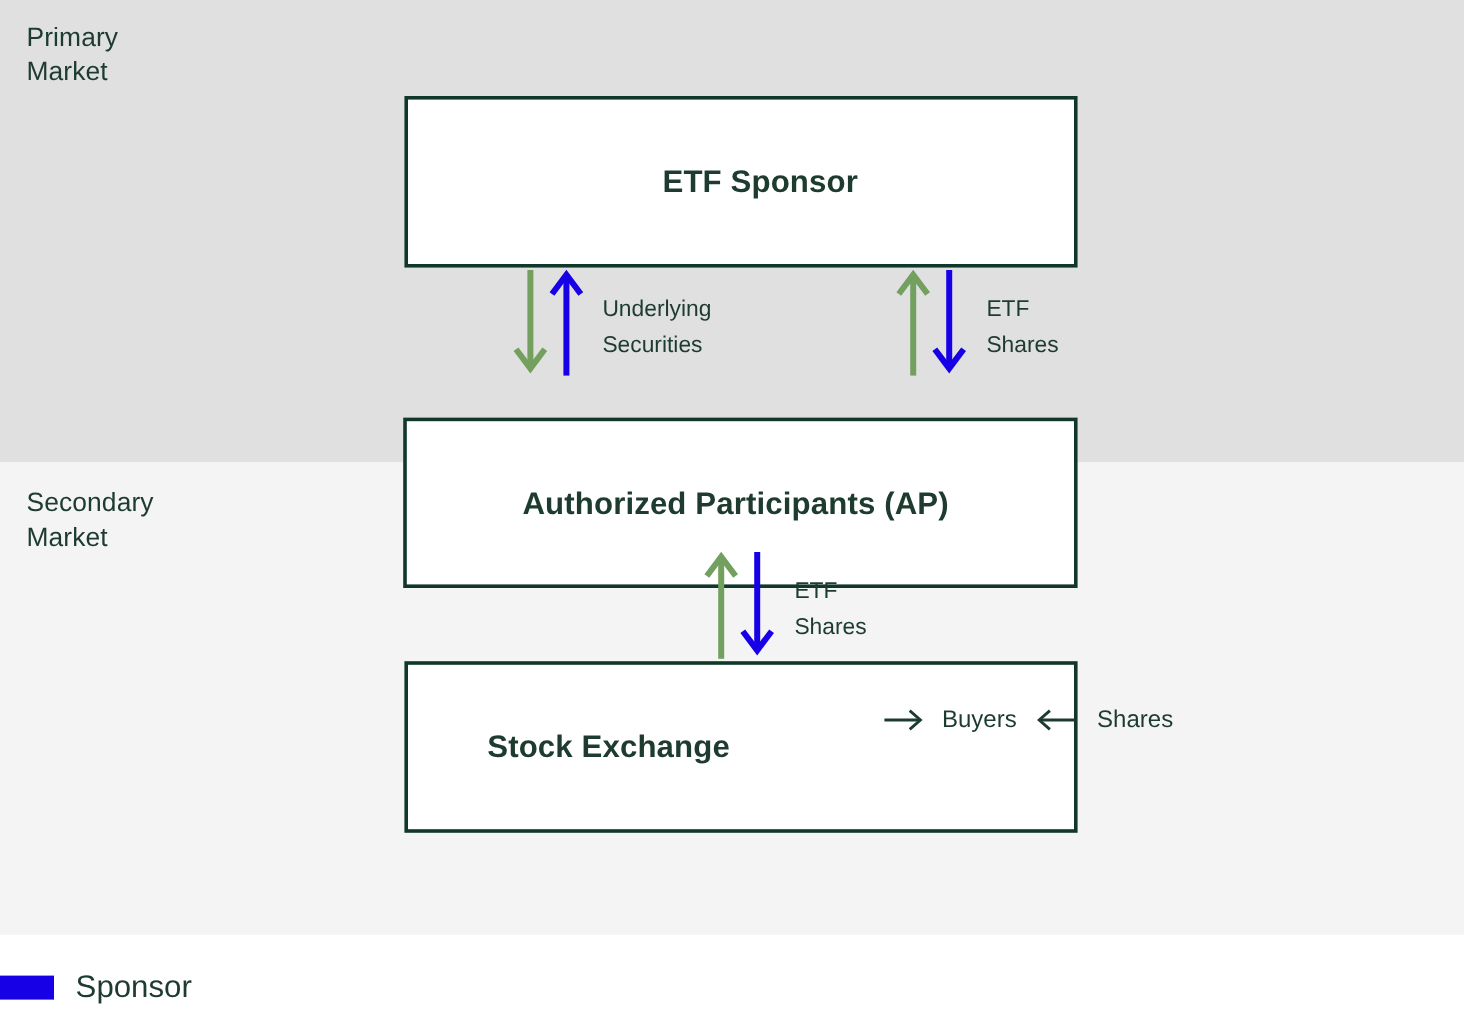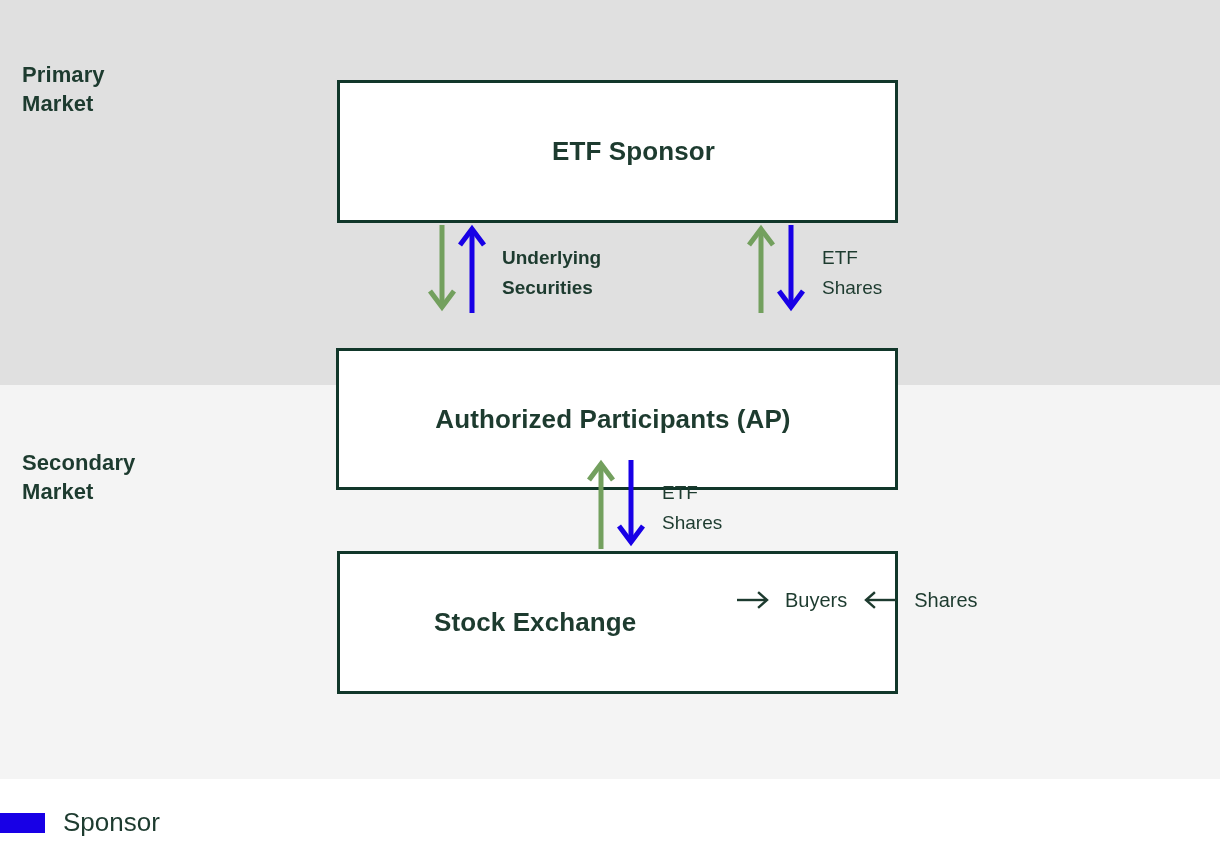--- a/index.html
+++ b/index.html
@@ -27,26 +27,25 @@
     position: absolute;
     left: 0; top: 385px;
     width: 1220px; height: 394px;
     background: #f4f4f4;
   }
 
   
   .market-label {
     position: absolute;
     color: #1d3b2f;
-    font-weight: bold;
+    font-weight: normal;
     font-size: 22px;
     line-height: 29px;
     letter-spacing: 0.1px;
     white-space: pre-line;
-    margin-top: 44px;
   }
   #label-primary   { left: 22px; top: 16px; }
   #label-secondary { left: 22px; top: 404px; }
 
   
   .entity-box {
     position: absolute;
     background: #ffffff;
     border: 3px solid #11372a;
     display: flex;
@@ -63,21 +62,21 @@
 
   #box-sponsor  { left: 337px; top: 80px;  width: 561px; height: 143px; }
   #box-sponsor .entity-title { transform: translateX(-2px); padding-left: 36px; }
 
   #box-ap       { left: 336px; top: 316px; width: 562px; height: 142px; margin-top: 32px; }
   #box-ap .entity-title { transform: translateX(-4px); }
 
   #box-exchange { left: 337px; top: 551px; width: 561px; height: 143px; }
   #box-exchange .entity-title {
     text-align: left;
-    padding-left: 94px;
+    padding-left: 66px;
     width: auto;
   }
 
   
   .trader-list {
     position: absolute;
     left: 735px;
     top: 588px;
     display: flex;
     flex-direction: row;
@@ -109,21 +108,21 @@
   }
 
   
   .flow-caption {
     position: absolute;
     color: #1d3b2f;
     font-size: 19px;
     line-height: 30px;
     white-space: pre-line;
   }
-  #caption-underlying { left: 502px; top: 243px; font-weight: bold; }
+  #caption-underlying { left: 502px; top: 243px; }
   #caption-etf-upper  { left: 822px; top: 243px; }
   #caption-etf-lower  { left: 662px; top: 478px; }
 
   
   .legend {
     position: absolute;
     left: 0;
     top: 806px;
     height: 33px;
     display: flex;

